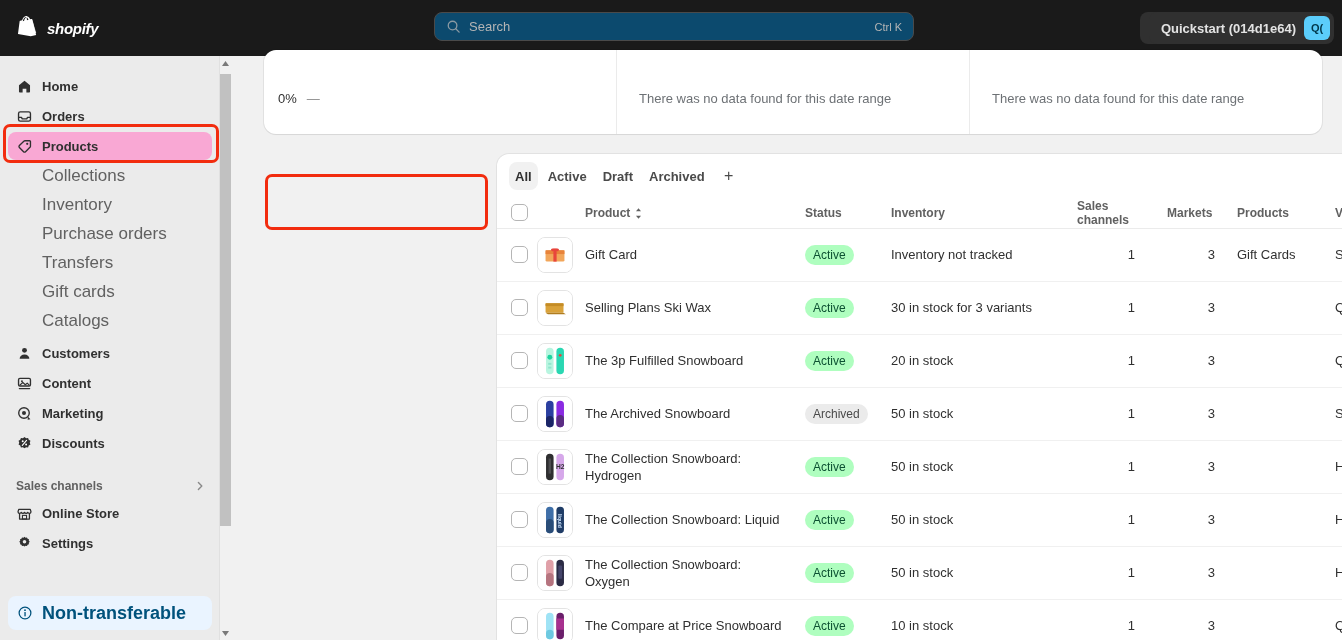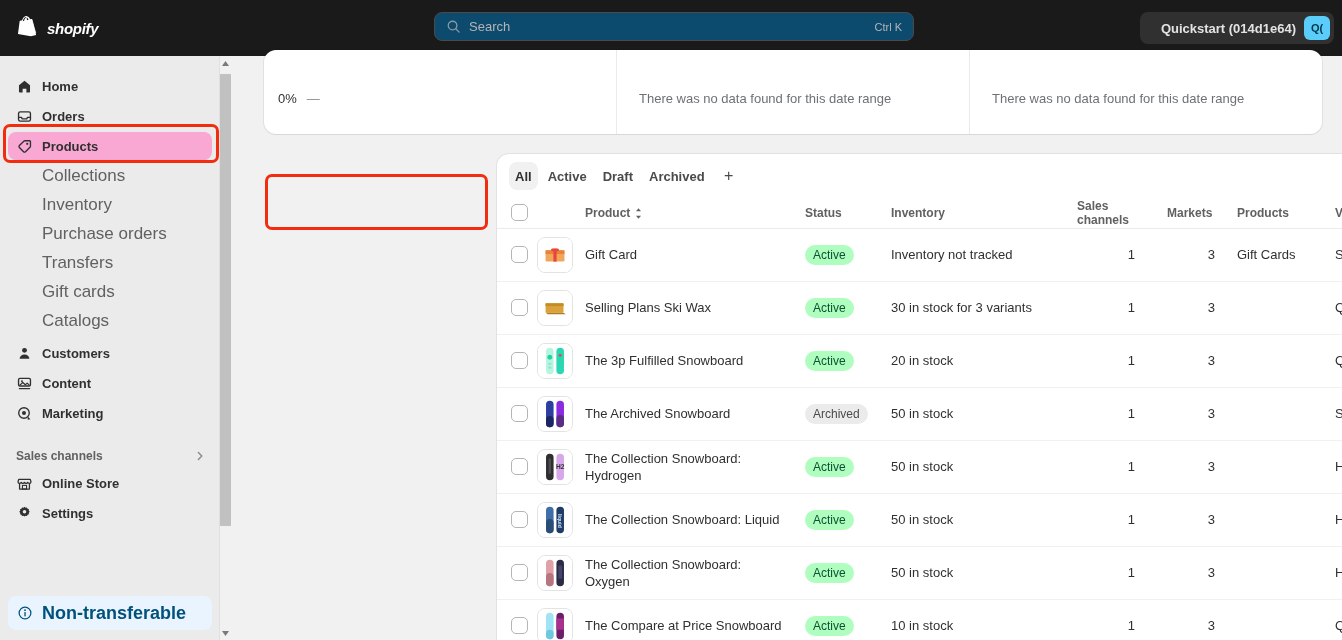--- a/index.html
+++ b/index.html
@@ -274,20 +274,29 @@
 
     <div class="nav-item">
       <svg viewBox="0 0 20 20">
         <circle cx="9.4" cy="9.4" r="6.2" fill="none" stroke="#303030" stroke-width="1.6"></circle>
         <circle cx="9.4" cy="9.4" r="2.4" fill="#303030"></circle>
         <path d="M12.4 12.2 17 16.8l-3.3.5.3-3.3z" fill="#303030"></path>
       </svg>
       <span class="nlabel">Marketing</span>
     </div>
 
+    <div class="nav-item">
+      <svg viewBox="0 0 20 20">
+        <path d="M10 2.4l1.9 1.3 2.3-.3.8 2.2 2 1.2-.8 2.2.8 2.2-2 1.2-.8 2.2-2.3-.3L10 15.6l-1.9-1.3-2.3.3-.8-2.2-2-1.2.8-2.2-.8-2.2 2-1.2.8-2.2 2.3.3z" fill="#303030"></path>
+        <circle cx="7.9" cy="7.4" r="1.15" fill="#fff"></circle>
+        <circle cx="11.9" cy="11.2" r="1.15" fill="#fff"></circle>
+        <line x1="12.4" y1="6.4" x2="7.4" y2="12.2" stroke="#fff" stroke-width="1.3" stroke-linecap="round"></line>
+      </svg>
+      <span class="nlabel">Discounts</span>
+    </div>
 
     <div class="nav-gap"></div>
 
     <div id="sales-head">
       <span class="stitle">Sales channels</span>
       <svg class="chev" width="12" height="12" viewBox="0 0 12 12">
         <path d="M4.4 2.6 7.8 6l-3.4 3.4" fill="none" stroke="#8a8a8a" stroke-width="1.4" stroke-linecap="round" stroke-linejoin="round"></path>
       </svg>
     </div>
 

